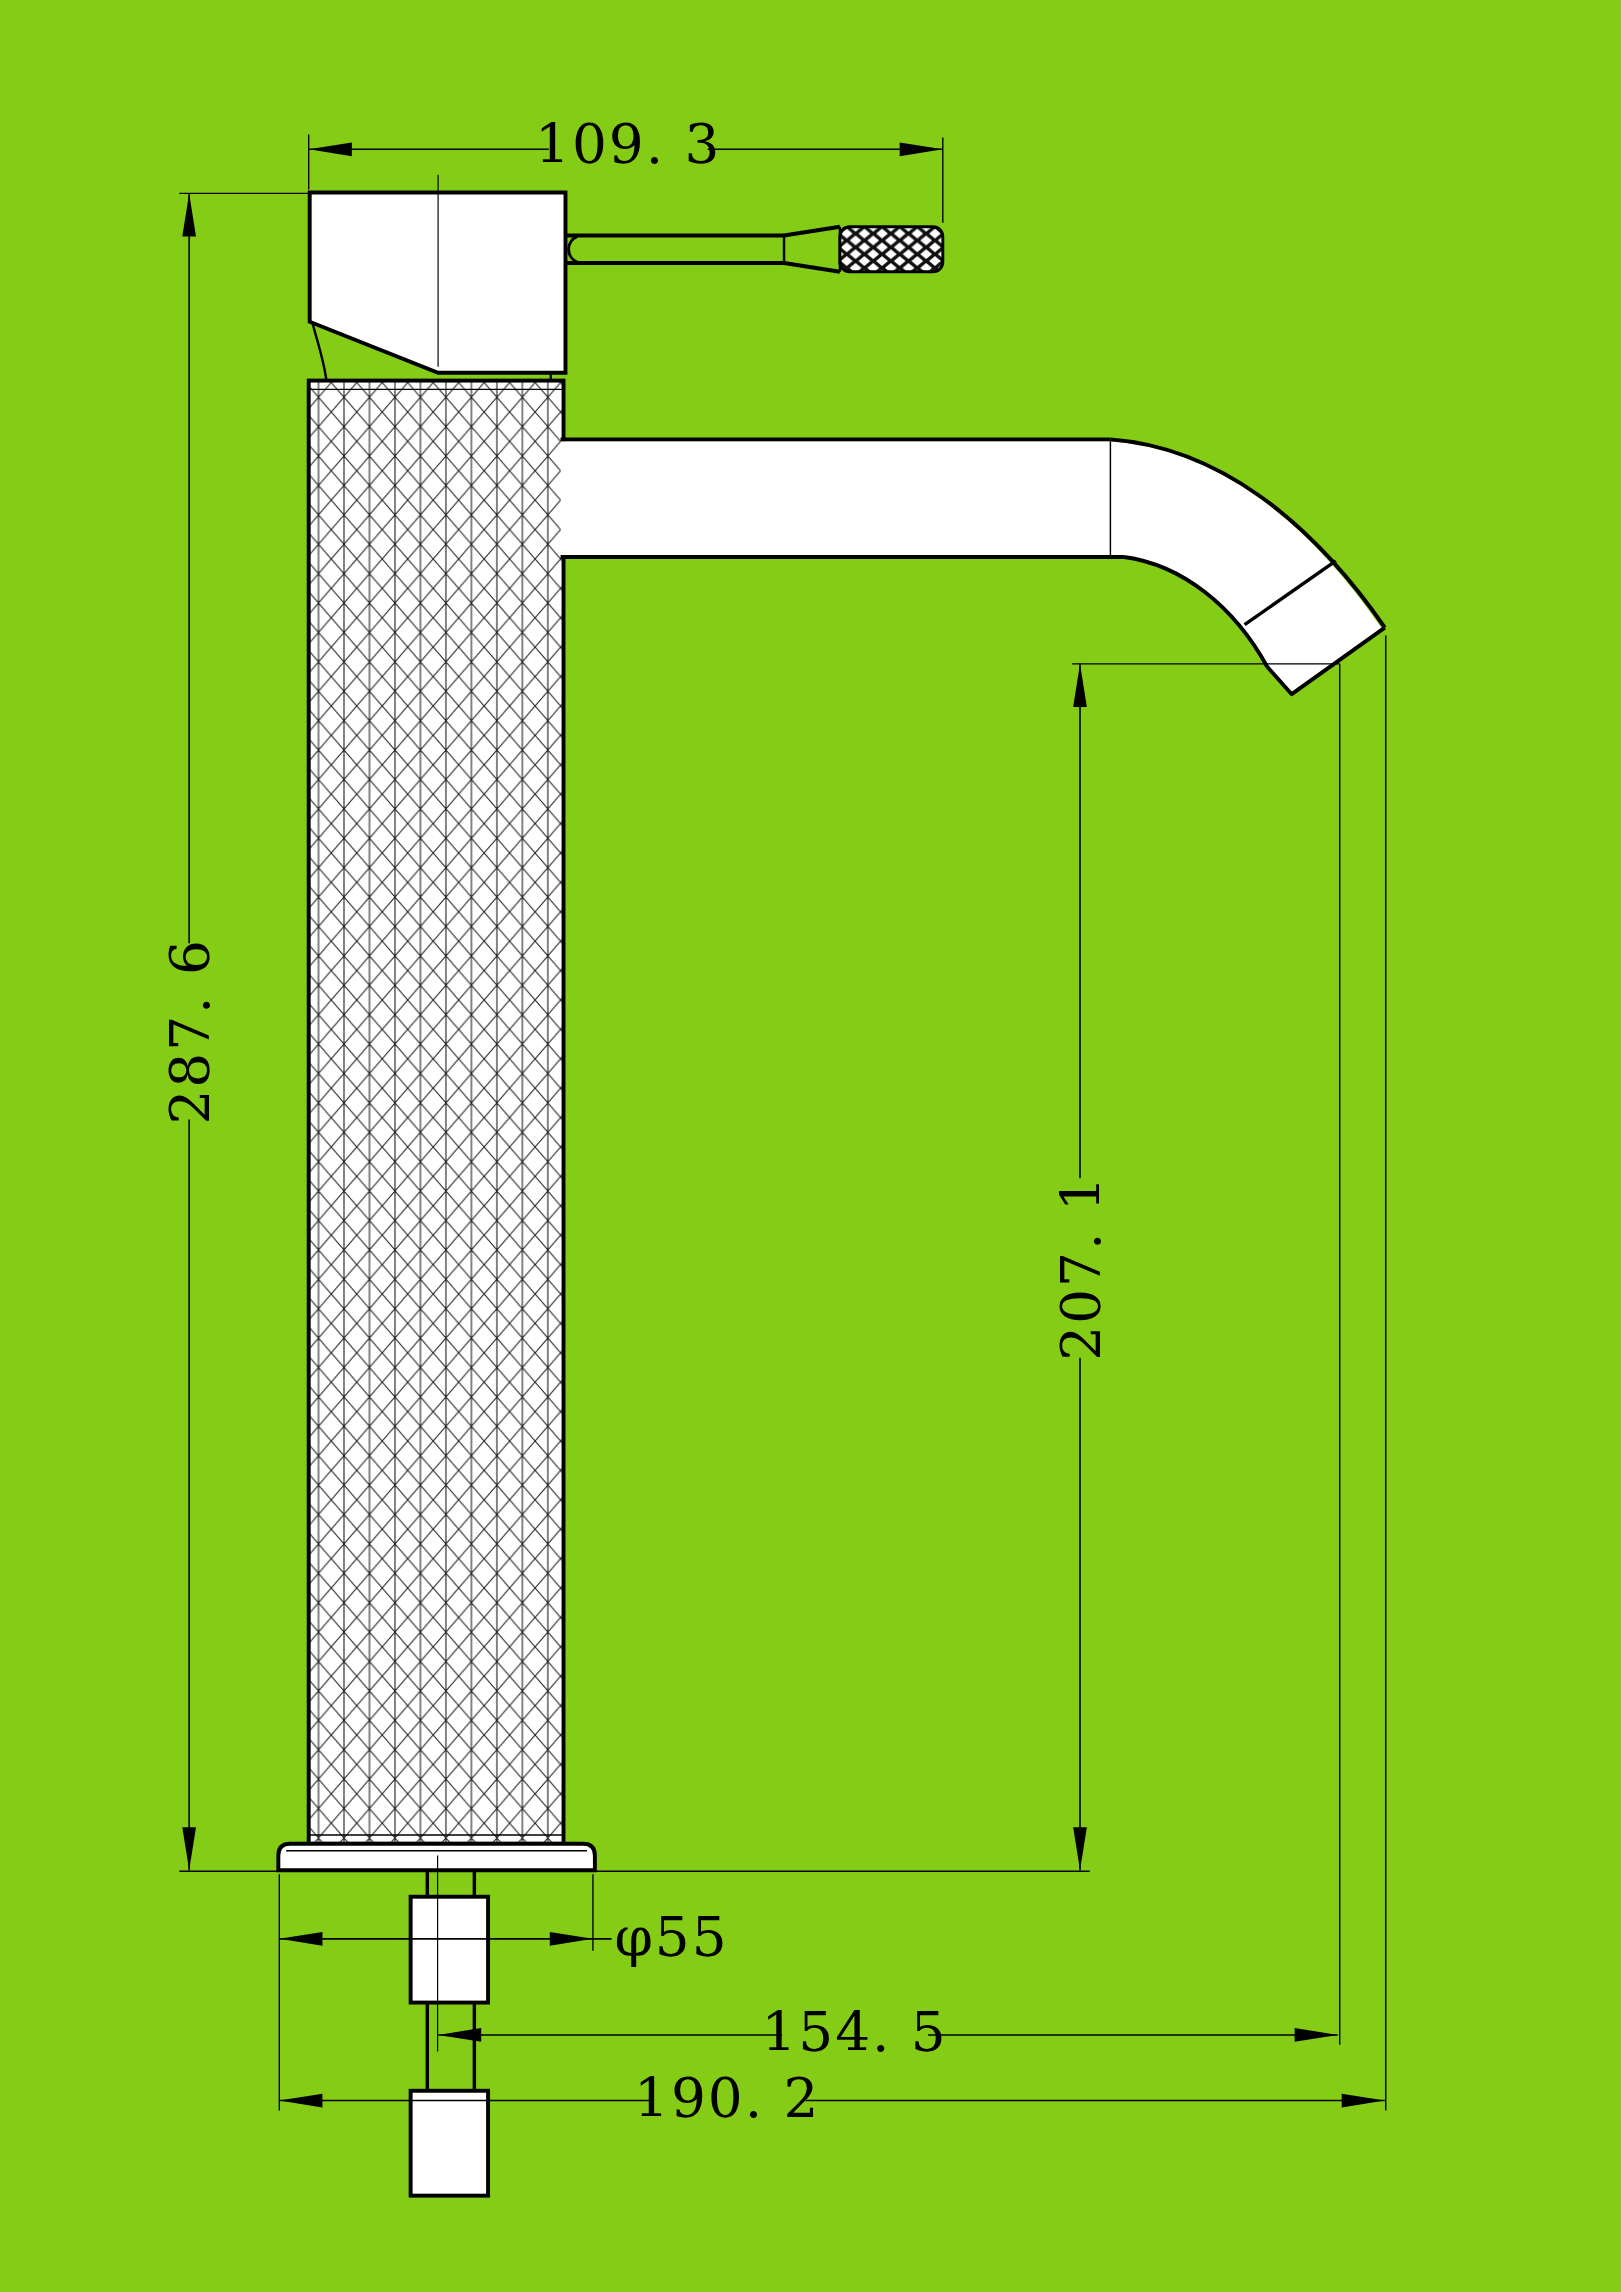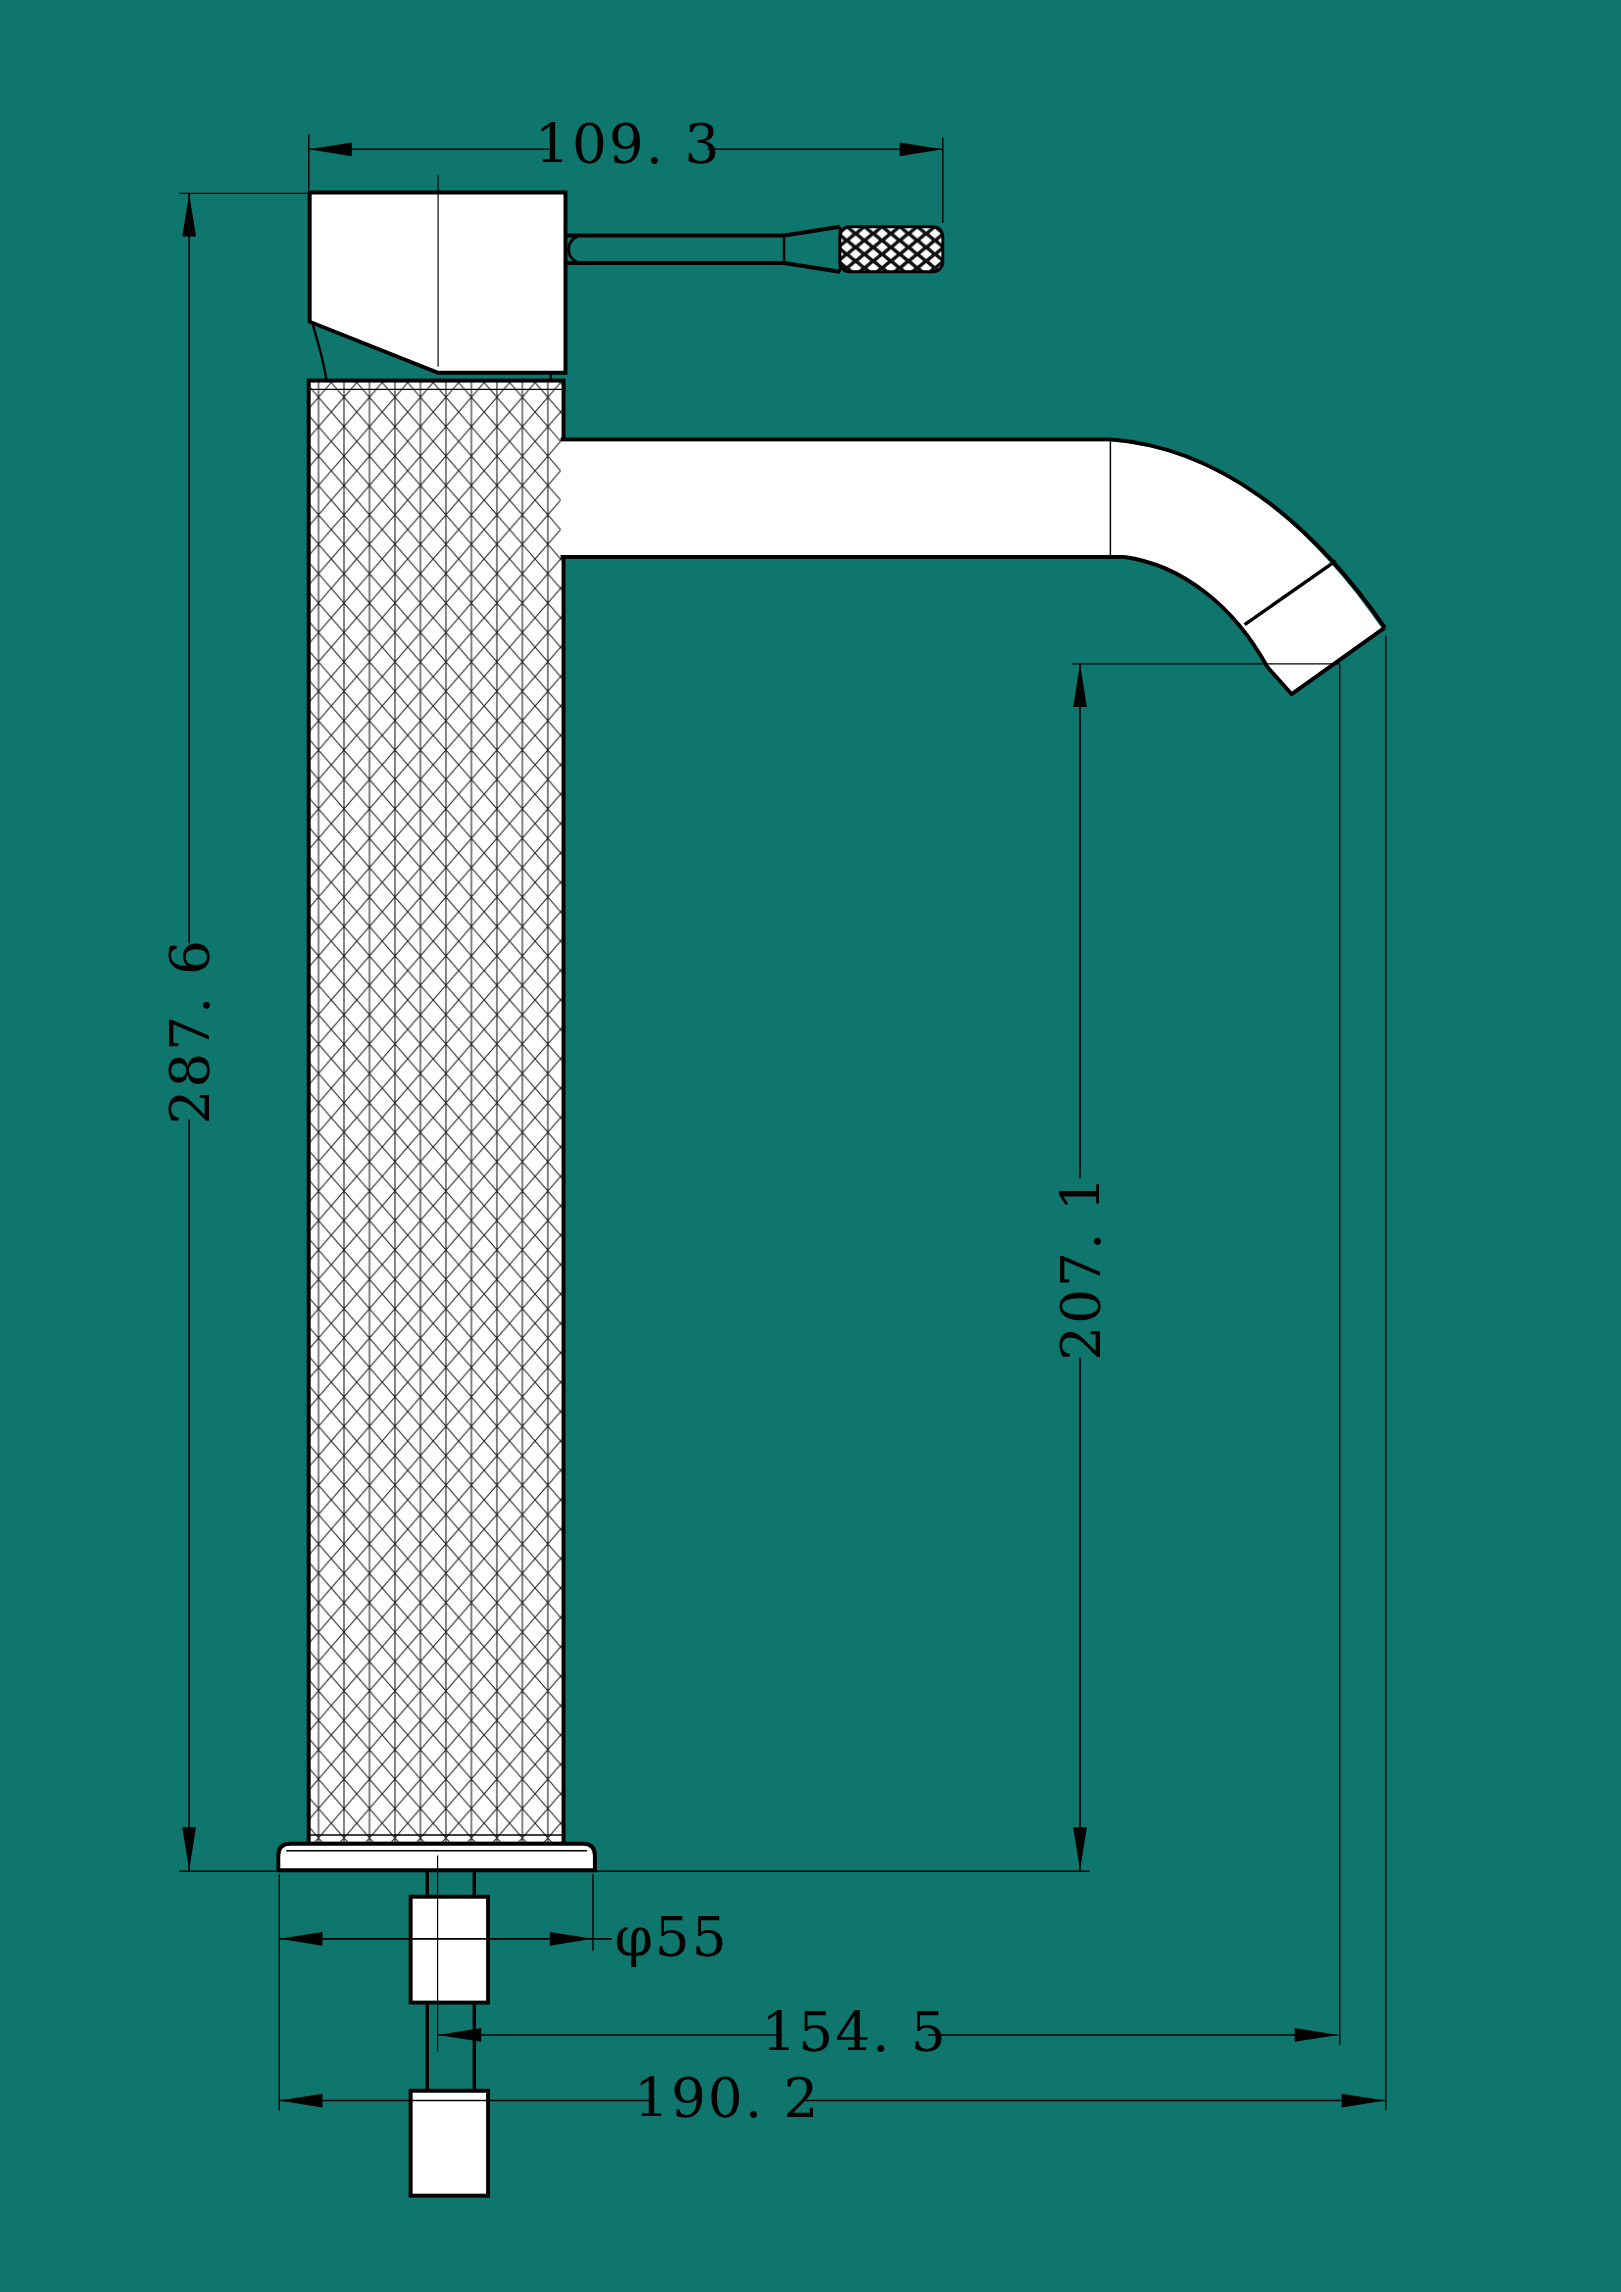--- a/index.html
+++ b/index.html
@@ -1,16 +1,16 @@
 <!DOCTYPE html>
 <html><head>
 <meta charset="utf-8">
 <style>
   html,body{margin:0;padding:0;background:#ffffff;}
-  .page{position:relative;width:1621px;height:2293px;background:#0f766e;overflow:hidden;text-align:center;}
+  .page{position:relative;width:1621px;height:2293px;background:#84cc16;overflow:hidden;text-align:center;}
   svg{display:block;}
   text{font-family:"DejaVu Serif","Liberation Serif",serif;fill:#000;}
   .dimtext{font-size:56px;letter-spacing:2px;}
 </style>
 </head>
 <body>
 
 <div class="page">
 <svg width="1621" height="2293" viewBox="0 0 1654 2339">
   <defs>

